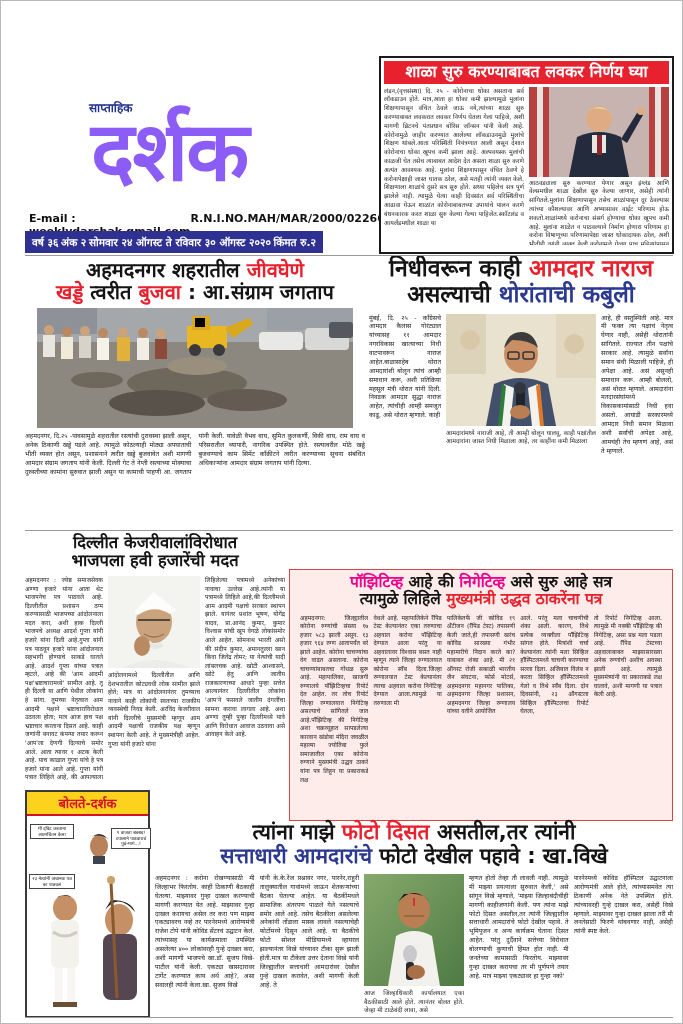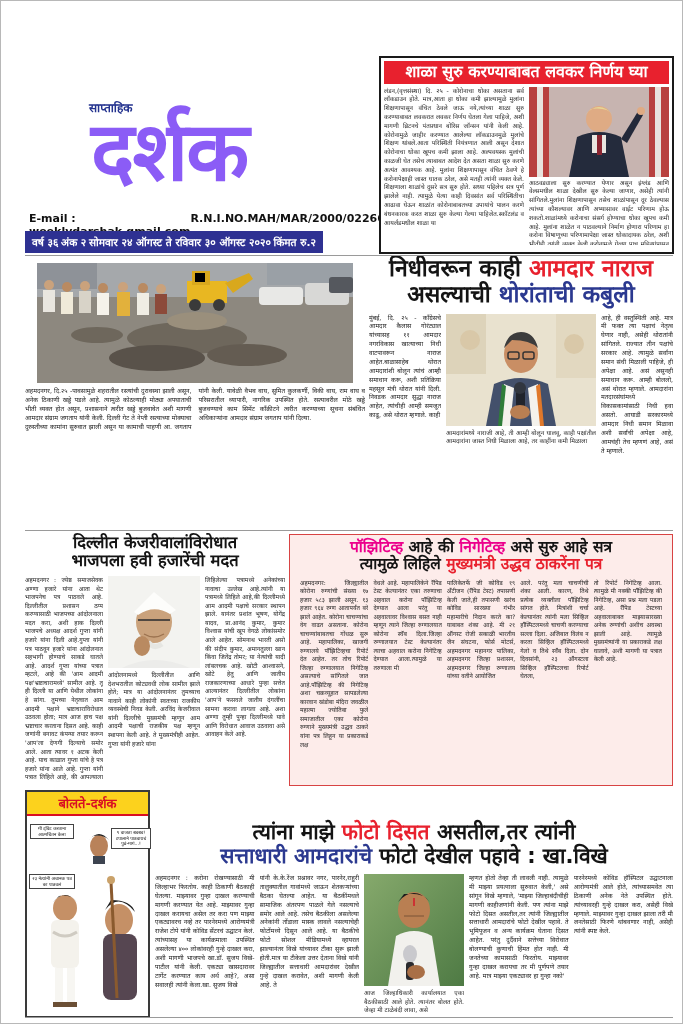--- a/index.html
+++ b/index.html
@@ -18,21 +18,21 @@
   .schoolhead{background:#e8212e;color:#fff;font-size:16px;font-weight:bold;text-align:center;
               padding:2px 2px 3px;line-height:1.1;}
   .smallcols{display:flex;gap:5px;margin-top:3px;}
   .smallcols .c{flex:1;font-size:6.2px;}
   .headline{font-weight:bold;text-align:center;line-height:1.12;color:#111;}
   .red{color:#e8212e;} .blue{color:#2b3990;} .mag{color:#ec008c;} .blk{color:#141414;}
   .bodycols2{column-count:2;column-gap:7px;font-size:6.3px;}
   .flexcols{display:flex;gap:5px;}
   .fc{font-size:6.25px;}
   .caption{font-size:6.2px;line-height:1.4;color:#1c1c1c;text-align:justify;overflow:hidden;}
-  .pinkbox{background:#fdecea;border:1px solid #d84343;box-sizing:border-box;padding:4px 10px;}
+  .pinkbox{background:#fdecea;border:1px solid #d84343;box-sizing:border-box;padding:4px 10px;margin-top:35px;}
   .cartoonbox{border:2px solid #3a3a3a;background:#fff;box-sizing:border-box;}
   .cartoontitle{background:#fcd21d;border-bottom:2px solid #d90f23;color:#d90f23;font-weight:bold;
                 font-size:13px;text-align:center;padding:2px 0;}
   .bubble{position:absolute;background:#fff;border:1px solid #444;font-size:4.6px;line-height:1.25;
           padding:1px 2px;color:#111;text-align:center;overflow:hidden;}
   .rule{position:absolute;background:#9a9a9a;}
   svg{display:block;}
 </style>
 </head>
 <body>
@@ -72,20 +72,24 @@
           <path d="M56 28 Q70 12 84 28 Q78 20 62 22 Z" fill="#e7d694"></path>
           <path d="M92 52 L108 26 L112 22 L114 28 L98 56 Z" fill="#23293a"></path>
           <circle cx="112" cy="24" r="4" fill="#dfab84"></circle>
         </svg>
         <div class="txt" style="font-size:6.2px;flex:1;">आठवड्याला सुरु करण्यात येणार असून इंग्लंड आणि वेल्समधील शाळा देखील सुरु केल्या जाणार, असेही त्यांनी सांगितले.मुलांना शिक्षणापासून तसेच शाळांपासून दूर ठेवल्यास त्यांच्या कौशल्यावर आणि अभ्यासावर वाईट परिणाम होऊ शकतो.शाळांमध्ये करोनाचा संसर्ग होण्याचा धोका खूपच कमी आहे. मुलांना शाळेत न पाठवल्याने निर्माण होणारा परिणाम हा करोना विषाणूच्या परिणामापेक्षा जास्त धोकादायक ठरेल, अशी भीतीही त्यांनी व्यक्त केली.करोनामुळे गेल्या पाच महिन्यांपासून शाळा बंद आहेत.</div>
       </div>
     </div>
   </div>
 
   <div class="abs" style="left:24px;top:258px;width:340px;height:268px;">
+    <div class="headline" style="font-size:20px;">
+      <span class="blk">अहमदनगर शहरातील </span><span class="red">जीवघेणे</span><br>
+      <span class="red">खड्डे </span><span class="blk">त्वरीत </span><span class="red">बुजवा</span><span class="blk"> : आ.संग्राम जगताप</span>
+    </div>
     <svg width="316" height="120" viewBox="0 0 316 120" style="margin:4px auto 0;">
       <rect width="316" height="120" fill="#8d887f"></rect>
       <rect x="0" y="0" width="316" height="34" fill="#a5a8ab"></rect>
       <rect x="0" y="0" width="60" height="26" fill="#8e9298"></rect>
         <rect x="230" y="0" width="86" height="22" fill="#9aa0a6"></rect>
       <g>
         <circle cx="12" cy="22" r="5" fill="#caa27c"></circle>
           <rect x="6" y="27" width="12" height="22" fill="#e9e6df"></rect>
         <circle cx="30" cy="24" r="5" fill="#b98a61"></circle>
           <rect x="24" y="29" width="12" height="22" fill="#f0ead9"></rect>

